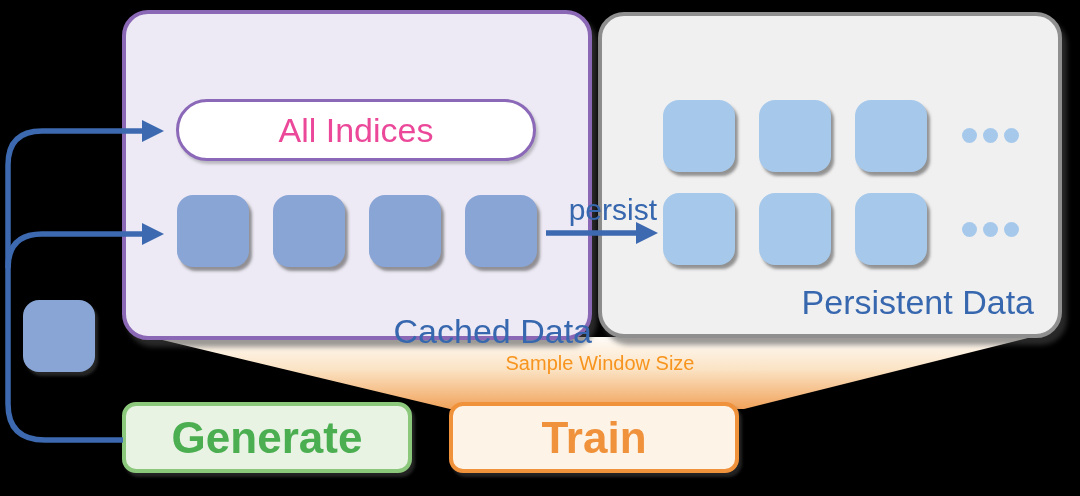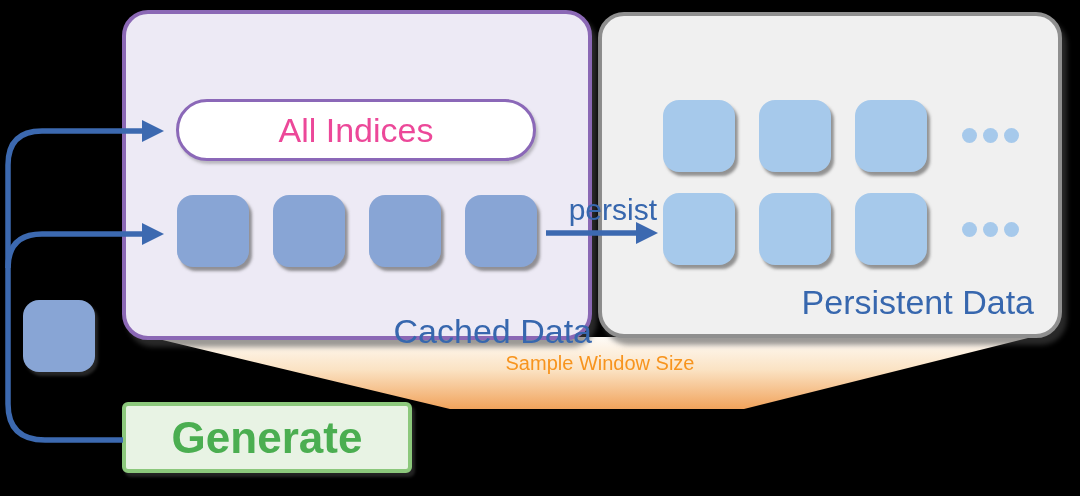--- a/index.html
+++ b/index.html
@@ -65,21 +65,21 @@
   #persist-label{left:545px;width:112px;top:193px;font-size:30px;z-index:7;}
 
   
   #sample-window-label{
     position:absolute;left:400px;width:400px;top:352px;text-align:center;
     font-size:20px;color:#f7941e;z-index:1;
   }
 
   
   .pill-btn{
-    position:absolute;top:402px;width:282px;height:63px;border-radius:6px;z-index:5;
+    position:absolute;top:402px;width:282px;height:63px;border-radius:14px;z-index:5;
     display:flex;align-items:center;justify-content:center;
     font-size:44px;font-weight:bold;
     box-shadow:3px 4px 3px rgba(70,70,70,.5);
   }
   #generate-btn{left:122px;background:#e8f3e4;border:4px solid #8cc87c;color:#4bae51;}
   #train-btn{left:449px;background:#fdf3e6;border:4px solid #f0913b;color:#f0913b;}
 </style>
 </head>
 <body>
 
@@ -135,20 +135,23 @@
 
   <div id="persist-label" class="blue-label">persist</div>
 
   <div id="floating-square" class="sq cached"></div>
 
   <div id="sample-window-label">Sample Window Size</div>
 
   <div id="generate-btn" class="pill-btn">
     <span>Generate</span>
   </div>
+  <div id="train-btn" class="pill-btn">
+    <span>Train</span>
+  </div>
 
   <svg id="arrows-svg" class="svg-layer" viewBox="0 0 1080 496">
     <g stroke="#3c69b0" stroke-width="5.5" fill="none">
       <path d="M 123 440 L 45 440 Q 8 440 8 404 L 8 165 Q 8 131 42 131 L 143 131"></path>
       <path d="M 8 268 Q 8 234 42 234 L 143 234"></path>
       <path d="M 546 233 L 636 233"></path>
     </g>
     <g fill="#3c69b0" stroke="none">
       <polygon points="142,120 164,131 142,142"></polygon>
       <polygon points="142,223 164,234 142,245"></polygon>

